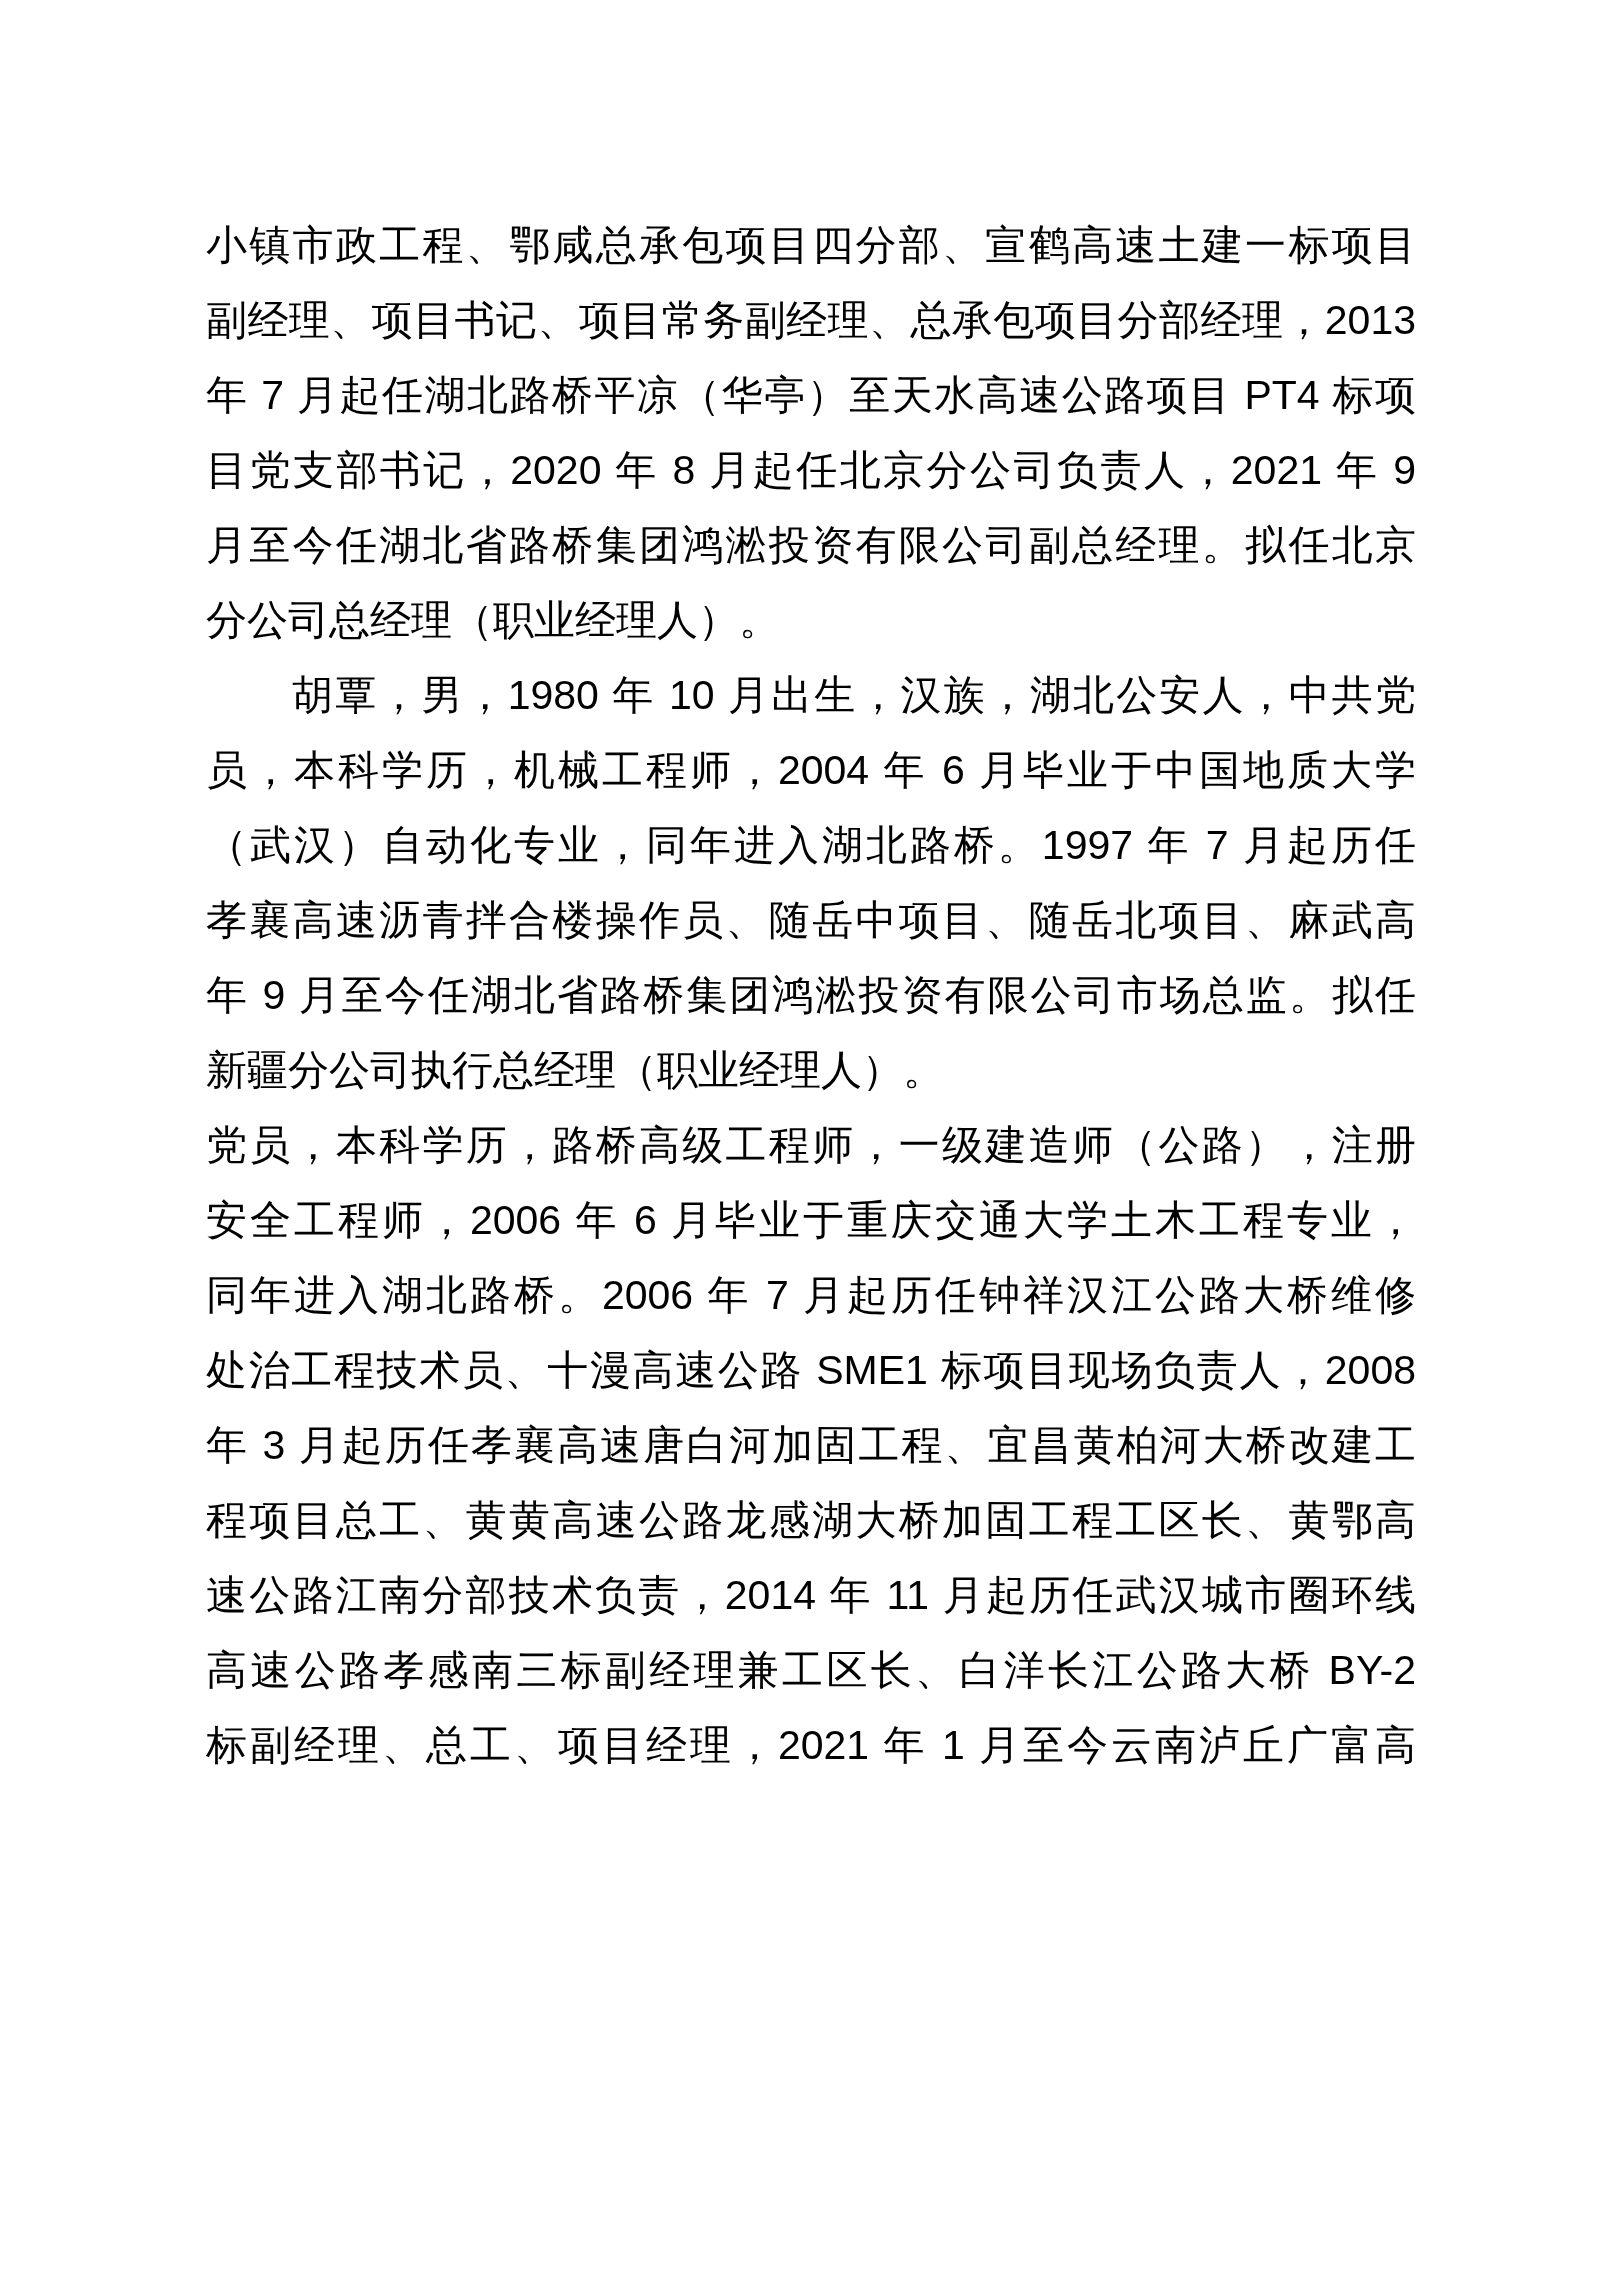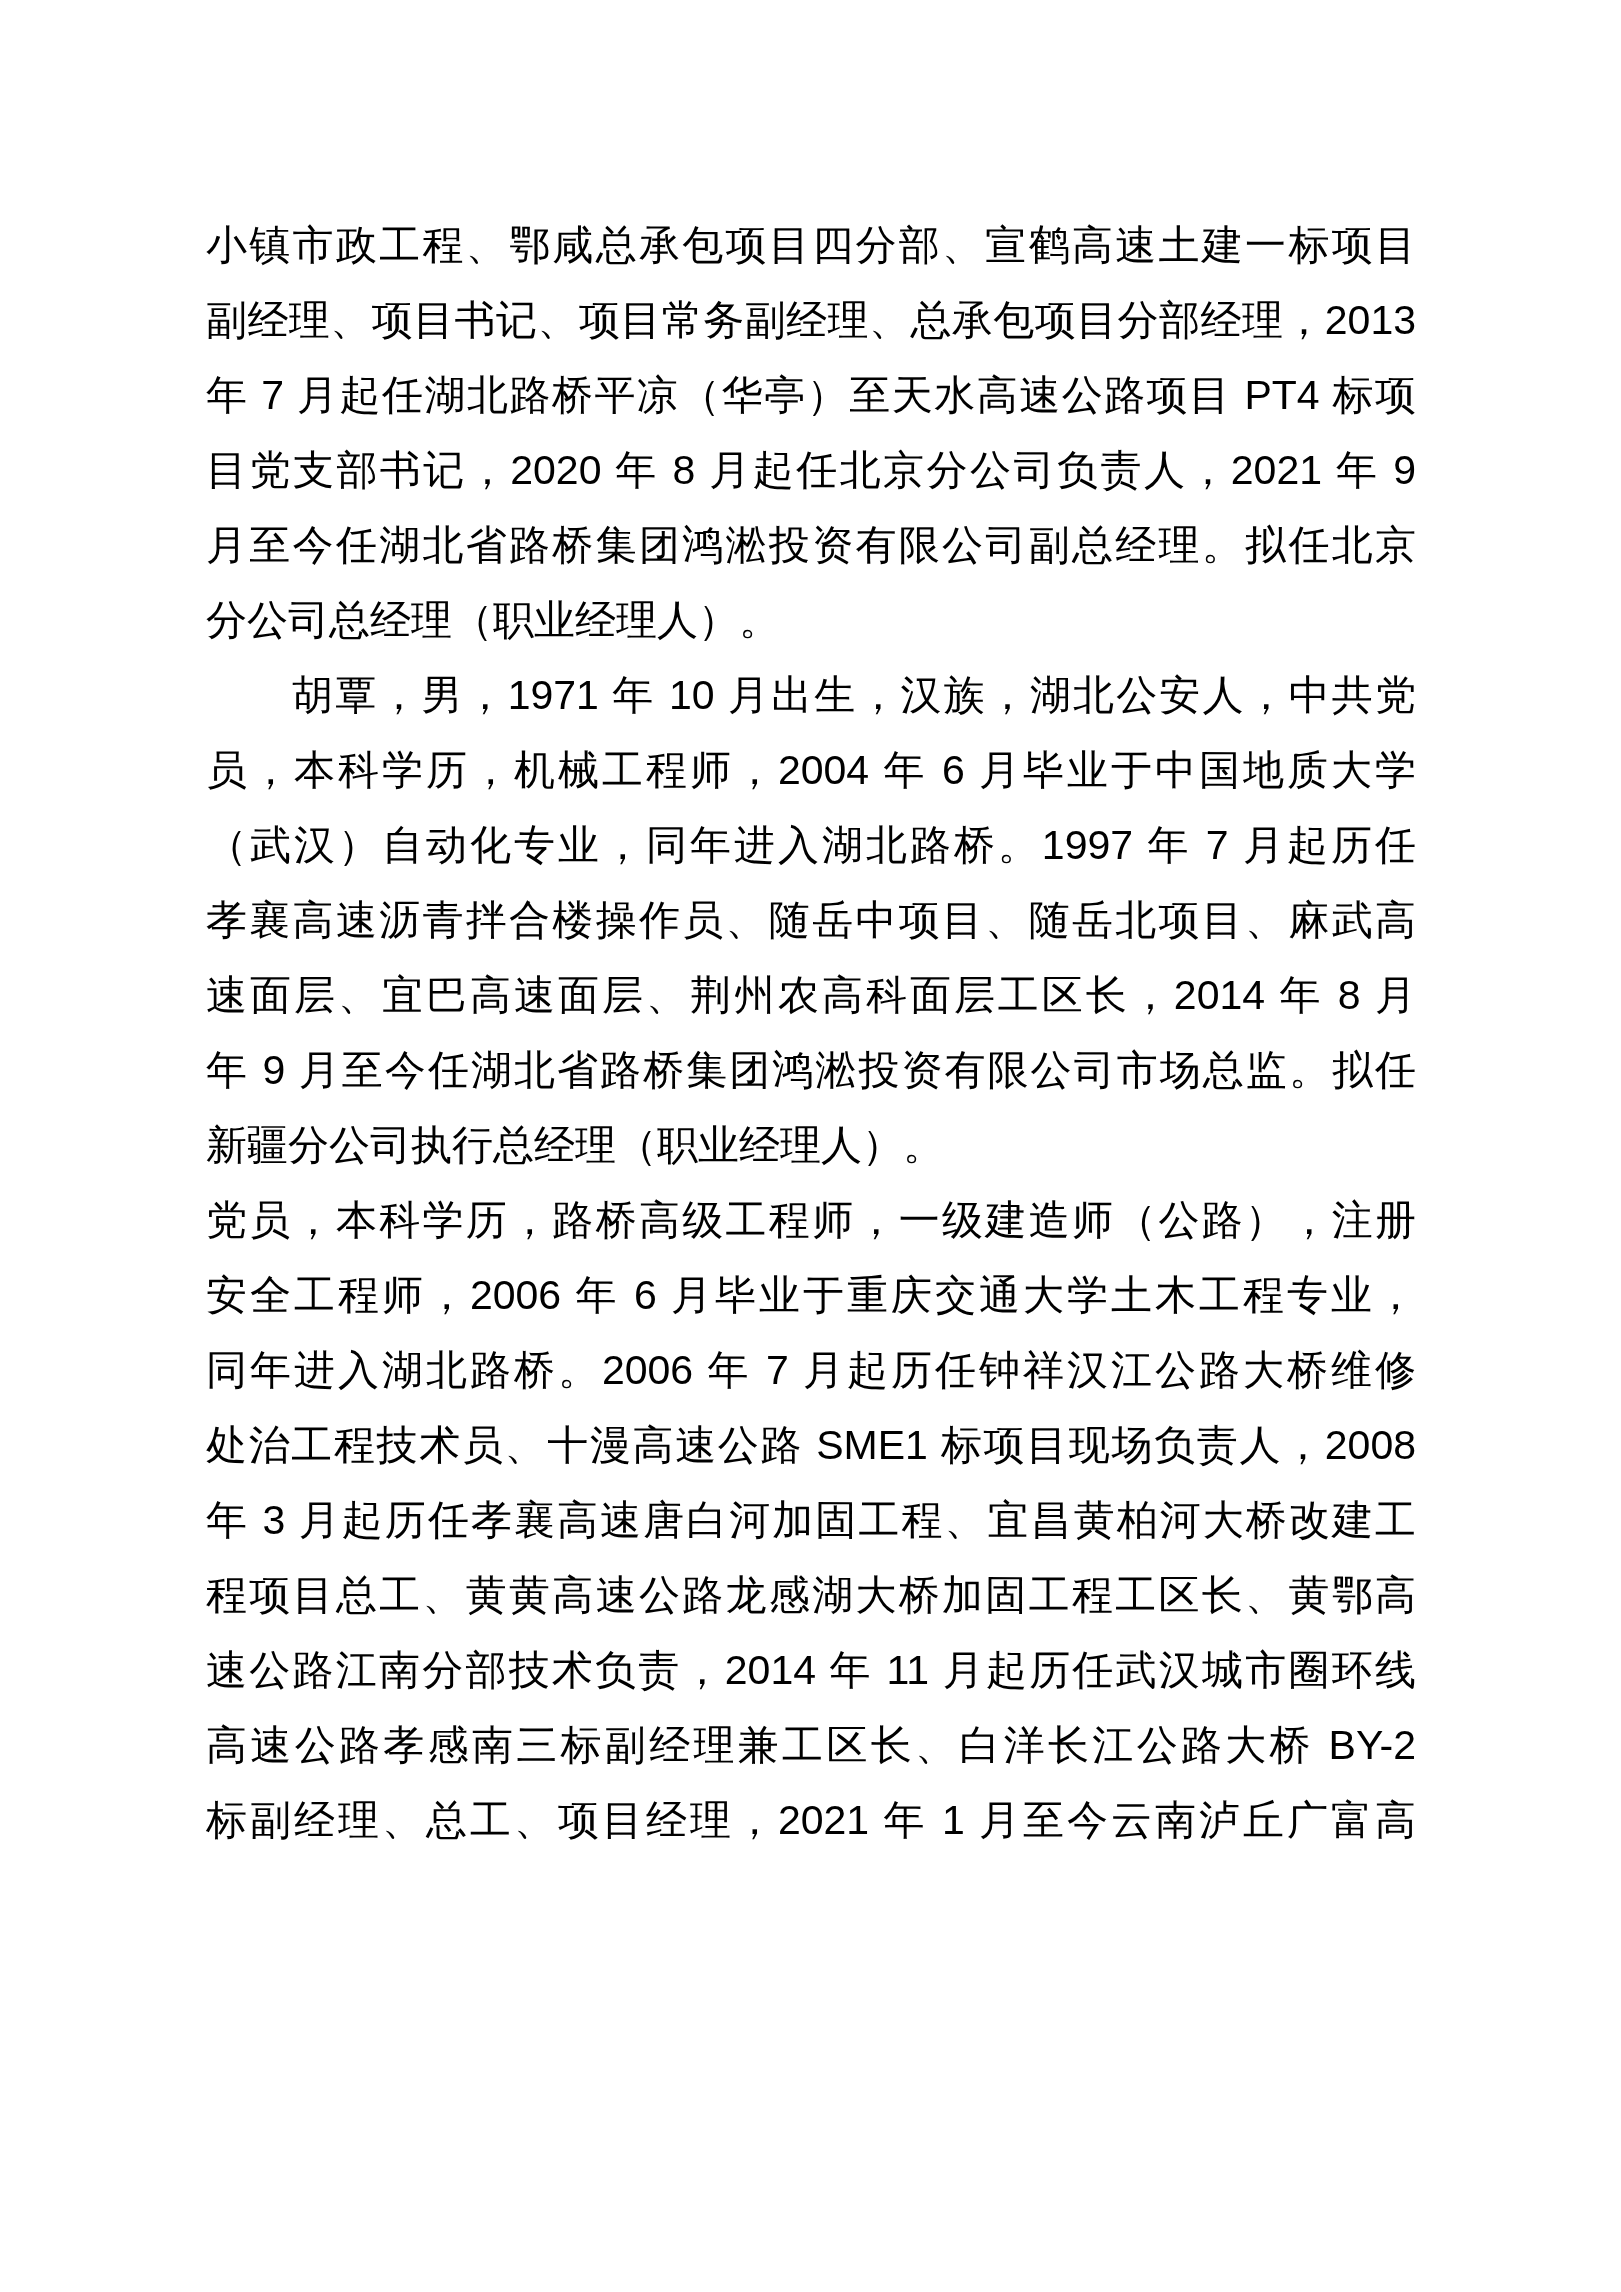--- a/index.html
+++ b/index.html
@@ -42,25 +42,24 @@
 <body>
 
 <div class="page" style="background: rgb(255, 255, 255);">
   <div class="text-block" style="color: rgb(0, 0, 0);">
     <div class="line">小镇市政工程、鄂咸总承包项目四分部、宣鹤高速土建一标项目</div>
     <div class="line">副经理、项目书记、项目常务副经理、总承包项目分部经理，2013</div>
     <div class="line">年 7 月起任湖北路桥平凉（华亭）至天水高速公路项目 PT4 标项</div>
     <div class="line">目党支部书记，2020 年 8 月起任北京分公司负责人，2021 年 9</div>
     <div class="line">月至今任湖北省路桥集团鸿淞投资有限公司副总经理。拟任北京</div>
     <div class="line para-end">分公司总经理（职业经理人）。</div>
-    <div class="line indent">胡覃，男，1971 年 10 月出生，汉族，湖北公安人，中共党</div>
+    <div class="line indent">胡覃，男，1980 年 10 月出生，汉族，湖北公安人，中共党</div>
     <div class="line">员，本科学历，机械工程师，2004 年 6 月毕业于中国地质大学</div>
     <div class="line">（武汉）自动化专业，同年进入湖北路桥。1997 年 7 月起历任</div>
     <div class="line">孝襄高速沥青拌合楼操作员、随岳中项目、随岳北项目、麻武高</div>
-    <div class="line">速面层、宜巴高速面层、荆州农高科面层工区长，2014 年 8 月</div>
     <div class="line">年 9 月至今任湖北省路桥集团鸿淞投资有限公司市场总监。拟任</div>
     <div class="line para-end">新疆分公司执行总经理（职业经理人）。</div>
     <div class="line">党员，本科学历，路桥高级工程师，一级建造师（公路），注册</div>
     <div class="line">安全工程师，2006 年 6 月毕业于重庆交通大学土木工程专业，</div>
     <div class="line">同年进入湖北路桥。2006 年 7 月起历任钟祥汉江公路大桥维修</div>
     <div class="line">处治工程技术员、十漫高速公路 SME1 标项目现场负责人，2008</div>
     <div class="line">年 3 月起历任孝襄高速唐白河加固工程、宜昌黄柏河大桥改建工</div>
     <div class="line">程项目总工、黄黄高速公路龙感湖大桥加固工程工区长、黄鄂高</div>
     <div class="line">速公路江南分部技术负责，2014 年 11 月起历任武汉城市圈环线</div>
     <div class="line">高速公路孝感南三标副经理兼工区长、白洋长江公路大桥 BY-2</div>

